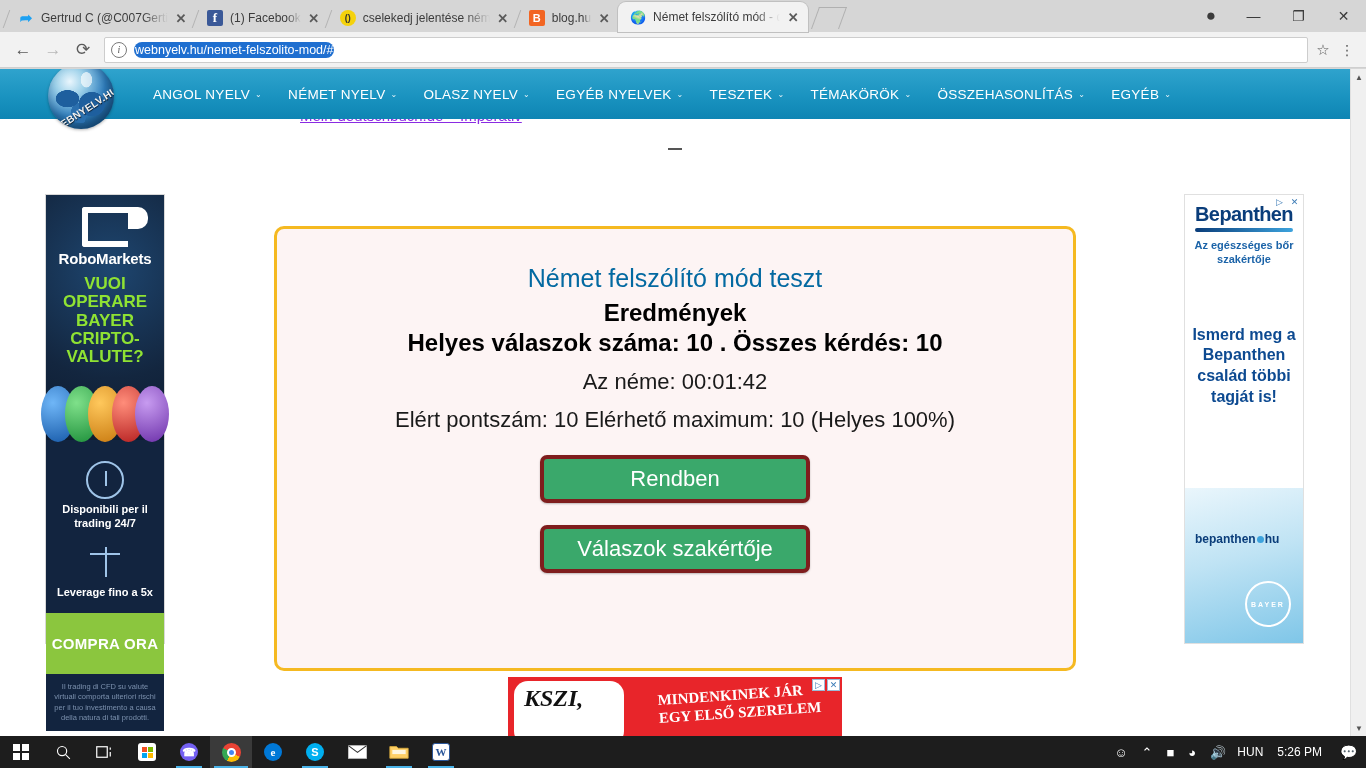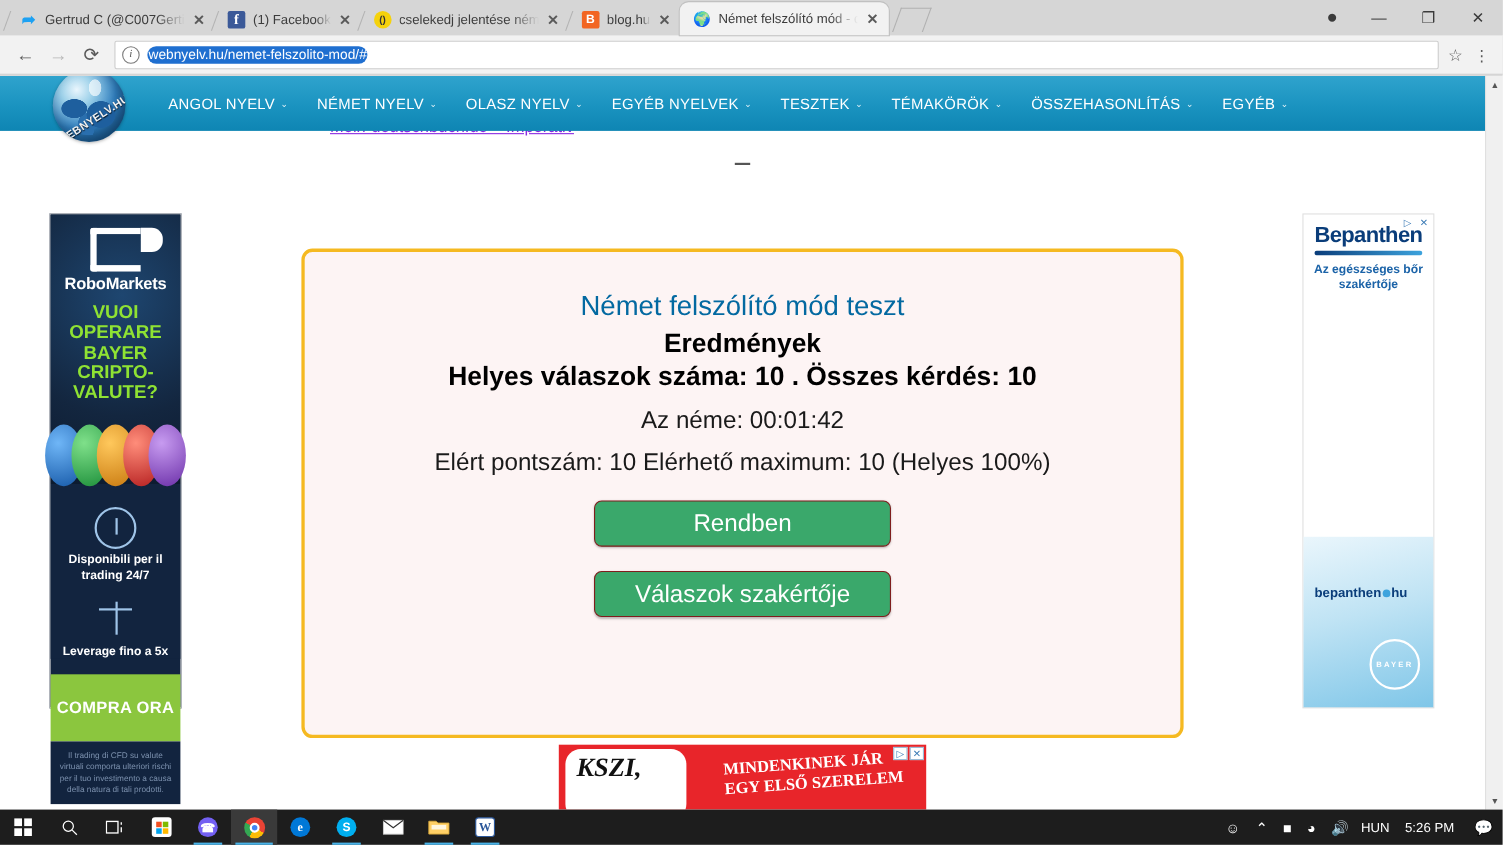--- a/index.html
+++ b/index.html
@@ -162,21 +162,21 @@
     display: flex; flex-direction: column; align-items: center;
     padding-top: 35px;
   }
   .card .t1 { font-size: 25px; color: #0369a1; margin-bottom: 6px; }
   .card .t2 { font-size: 24px; font-weight: bold; color: #000; margin-bottom: 2px; }
   .card .t3 { font-size: 24px; font-weight: bold; color: #000; margin-bottom: 12px; }
   .card .t4 { font-size: 22px; color: #1a1a1a; margin-bottom: 12px; }
   .card .t5 { font-size: 22px; color: #1a1a1a; margin-bottom: 22px; }
   .gbtn {
     background: #3aa86b; color: #fff;
-    border: 1px solid #7f1d1d; border-radius: 7px;
+    border: 4px solid #7f1d1d; border-radius: 7px;
     font-size: 22px; font-family: "Liberation Sans", sans-serif;
     padding: 7px 0; cursor: pointer;
     box-shadow: 0 1px 2px rgba(0,0,0,.25);
   }
   .gbtn.ok { width: 270px; margin-bottom: 22px; }
   .gbtn.review { width: 270px; }
 
   
   .ad-badge {
     position: absolute; right: 0; top: -13px;
@@ -470,20 +470,21 @@
     <div class="ad-right">
       <div class="ad-badge" style="top:2px; right:2px;">
         <span style="border:none;color:#3a7ab5">▷</span>
         <span style="border:none;color:#3a7ab5">✕</span>
       </div>
       <div class="bp-top">
         <div class="bp-logo">Bepanthen</div>
         <div class="bp-rule"></div>
         <div class="bp-sub">Az egészséges bőr szakértője</div>
       </div>
+      <div class="bp-head">Ismerd meg a Bepanthen család többi tagját is!</div>
       <div class="bp-img">
         <div class="brand"><span>bepanthen</span><span class="dot"></span><span>hu</span></div>
         <div class="bayer">BAYER</div>
       </div>
     </div>
 
     <div class="ad-bottom">
       <div class="ad-badge" style="top:2px; right:2px;">
         <span>▷</span>
         <span>✕</span>

